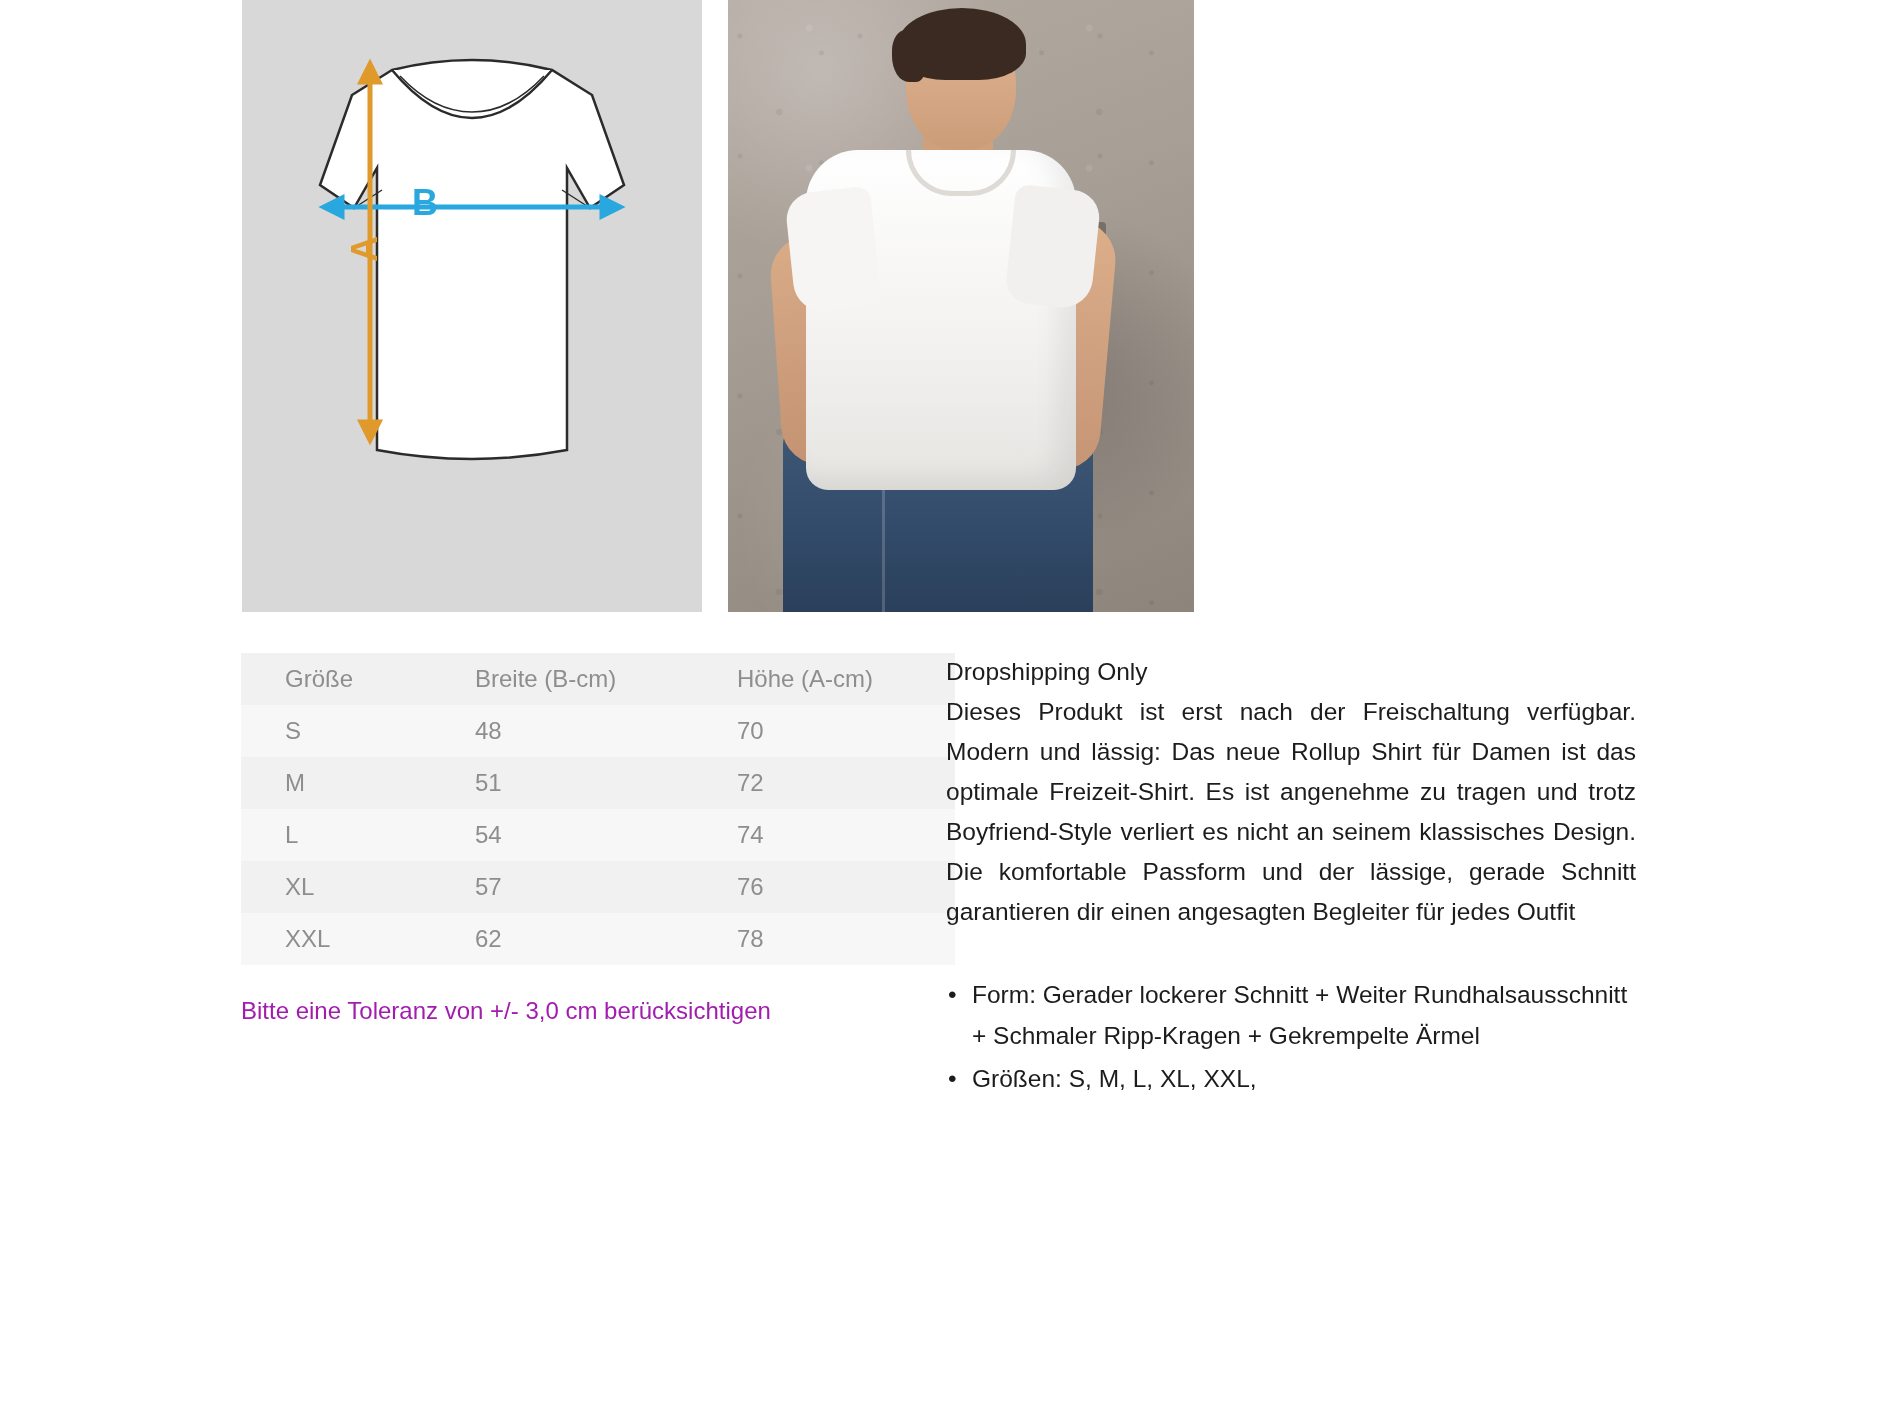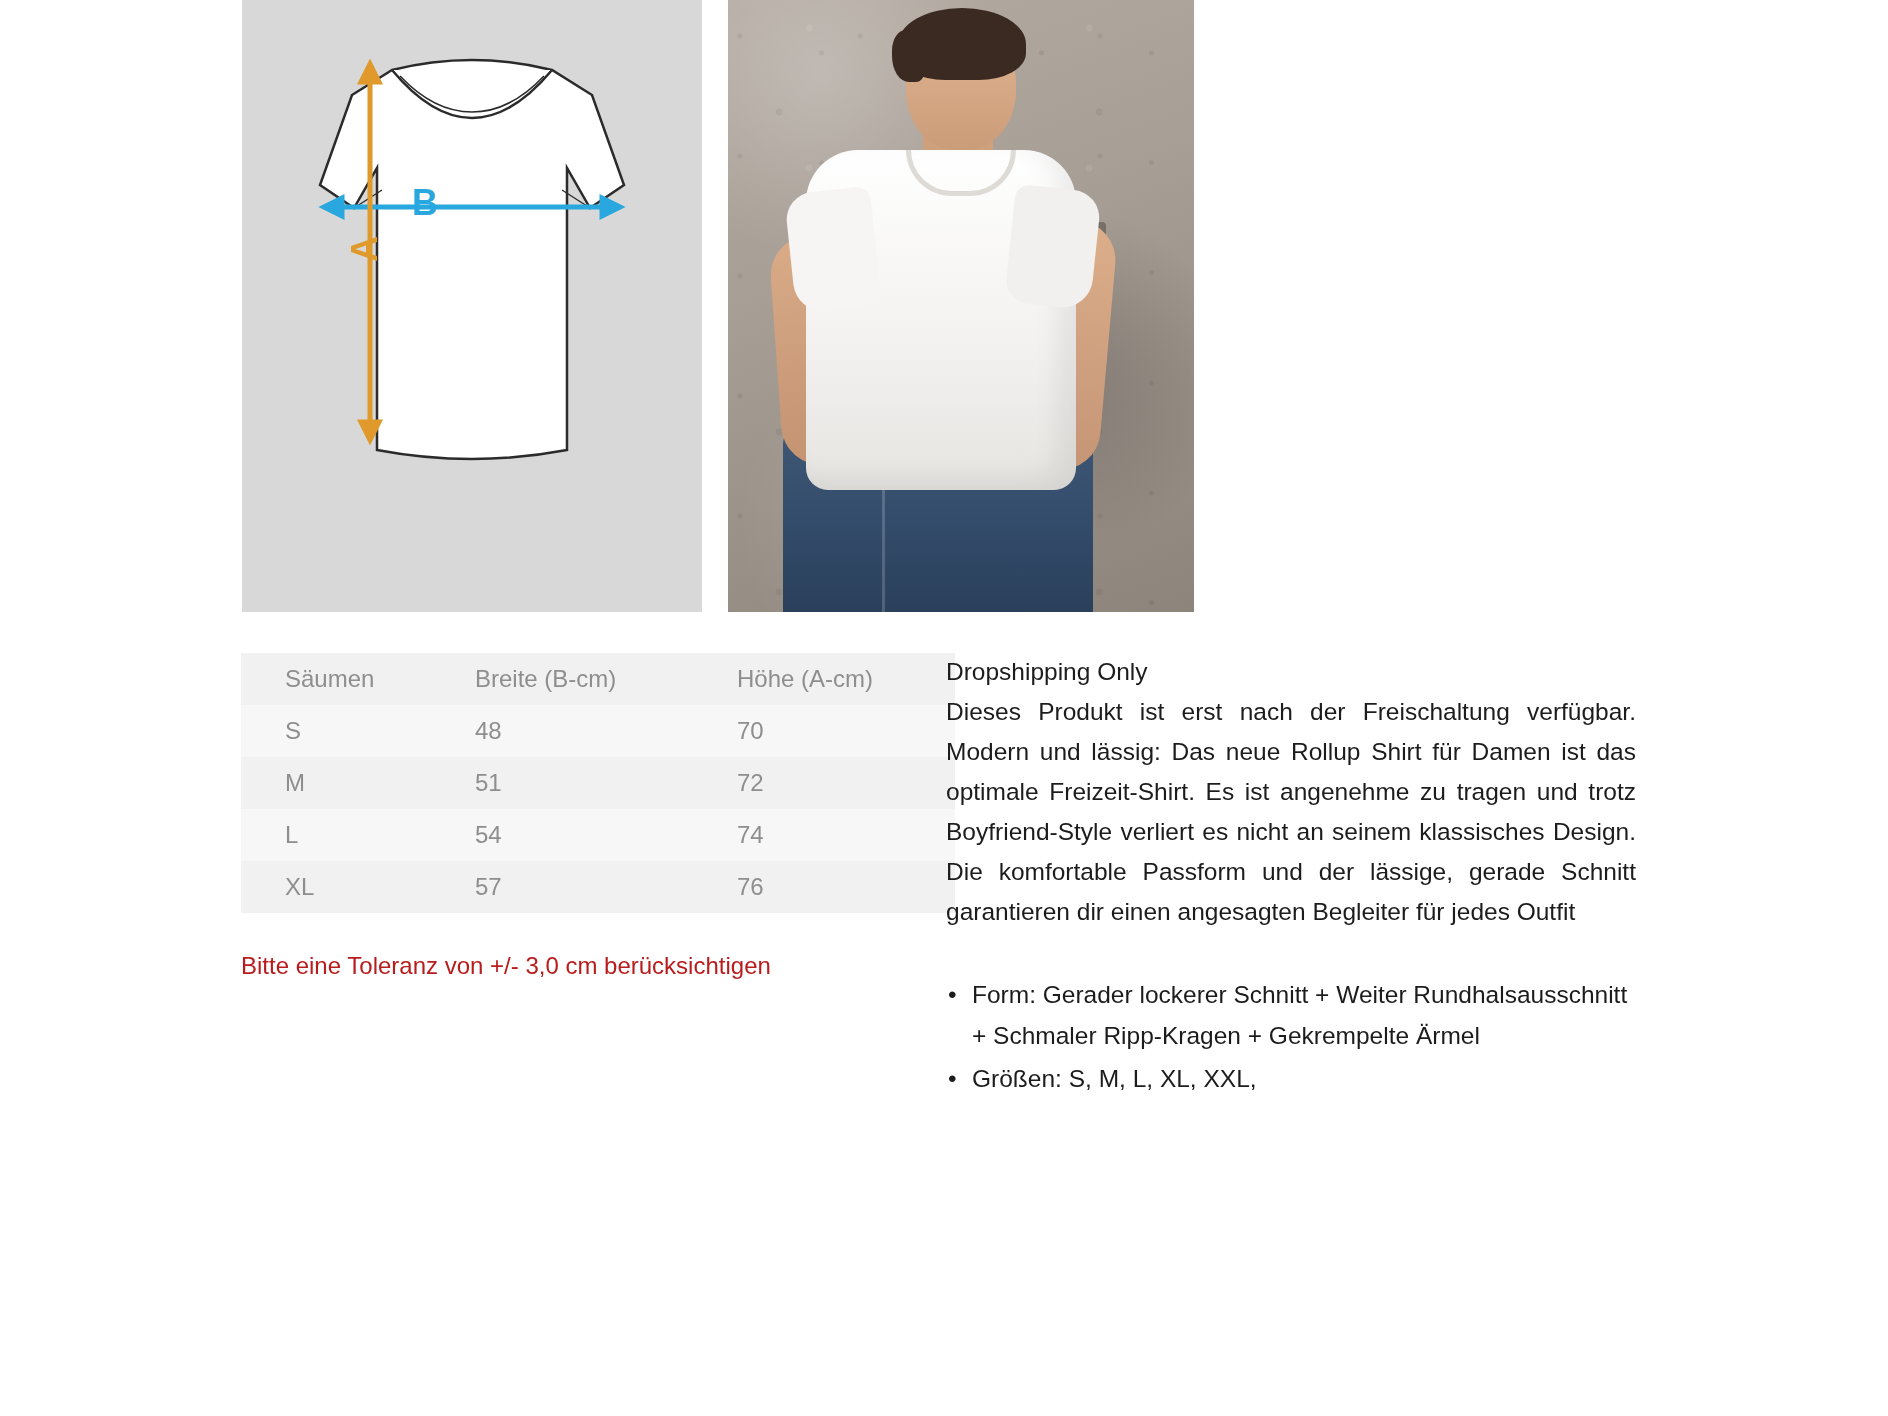--- a/index.html
+++ b/index.html
@@ -222,23 +222,23 @@
   }
   .size-table th:first-child, .size-table td:first-child { width: 190px; }
   .size-table th:nth-child(2), .size-table td:nth-child(2) { width: 262px; }
   .size-table thead tr { background: #f1f1f1; }
   .size-table tbody tr:nth-child(odd) { background: #f7f7f7; }
   .size-table tbody tr:nth-child(even) { background: #f1f1f1; }
 
   .tolerance {
     position: absolute;
     left: 241px;
-    top: 952px;
+    top: 997px;
     font-size: 24px;
-    color: #b91c1c;
+    color: #a21caf;
   }
 
   .model-line {
     position: absolute;
     left: 241px;
     top: 1340px;
     width: 720px;
     font-size: 24px;
     line-height: 36px;
     color: #1c1c1c;
@@ -322,21 +322,21 @@
       <div class="collar"></div>
       <div class="head"></div>
       <div class="hair"></div>
     </div>
 
   </div>
 
   <table class="size-table">
     <thead>
       <tr>
-        <th>Säumen</th>
+        <th>Größe</th>
         <th>Breite (B-cm)</th>
         <th>Höhe (A-cm)</th>
       </tr>
     </thead>
     <tbody>
       <tr>
         <td>S</td>
         <td>48</td>
         <td>70</td>
       </tr>
@@ -347,20 +347,25 @@
       </tr>
       <tr>
         <td>L</td>
         <td>54</td>
         <td>74</td>
       </tr>
       <tr>
         <td>XL</td>
         <td>57</td>
         <td>76</td>
+      </tr>
+      <tr>
+        <td>XXL</td>
+        <td>62</td>
+        <td>78</td>
       </tr>
     </tbody>
   </table>
 
   <div class="tolerance">Bitte eine Toleranz von +/- 3,0 cm berücksichtigen</div>
 
 
   <div class="right-col">
     <div class="lead-title">Dropshipping Only</div>
     <p class="lead-body">Dieses Produkt ist erst nach der Freischaltung verfügbar. Modern und lässig: Das neue Rollup Shirt für Damen ist das optimale Freizeit-Shirt. Es ist angenehme zu tragen und trotz Boyfriend-Style verliert es nicht an seinem klassisches Design. Die komfortable Passform und der lässige,  gerade Schnitt garantieren dir einen angesagten Begleiter für jedes Outfit</p>

